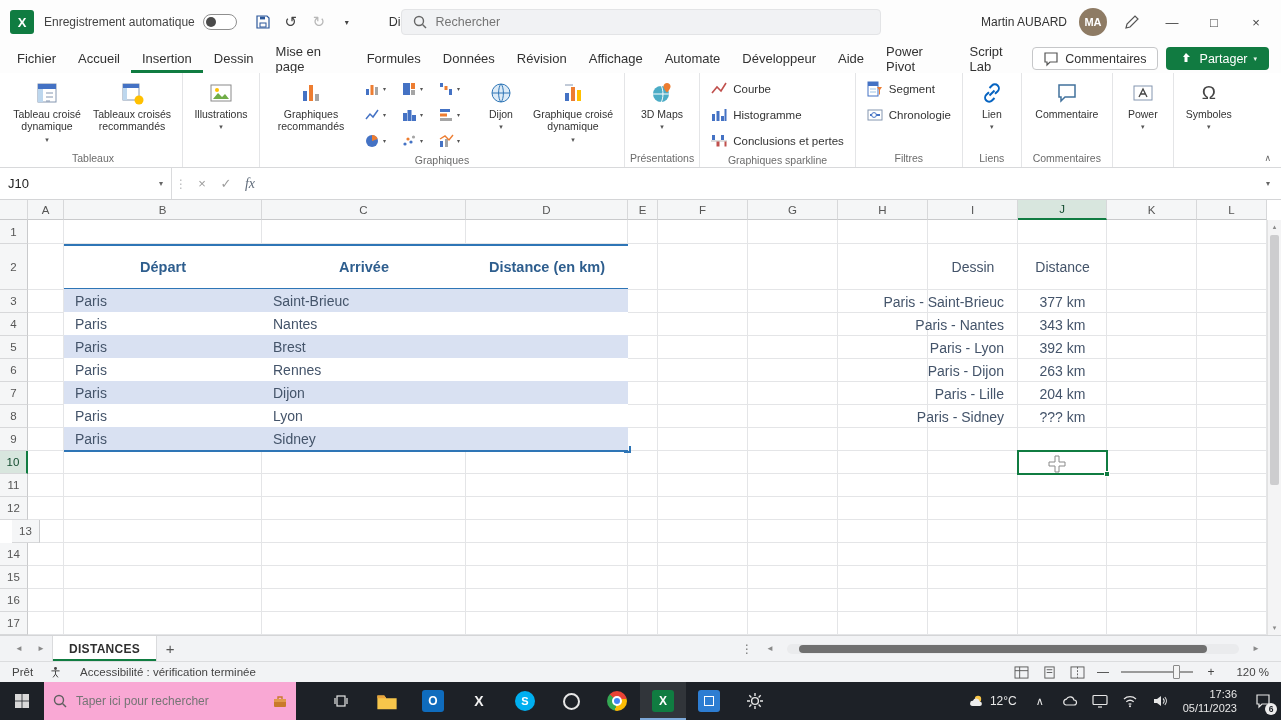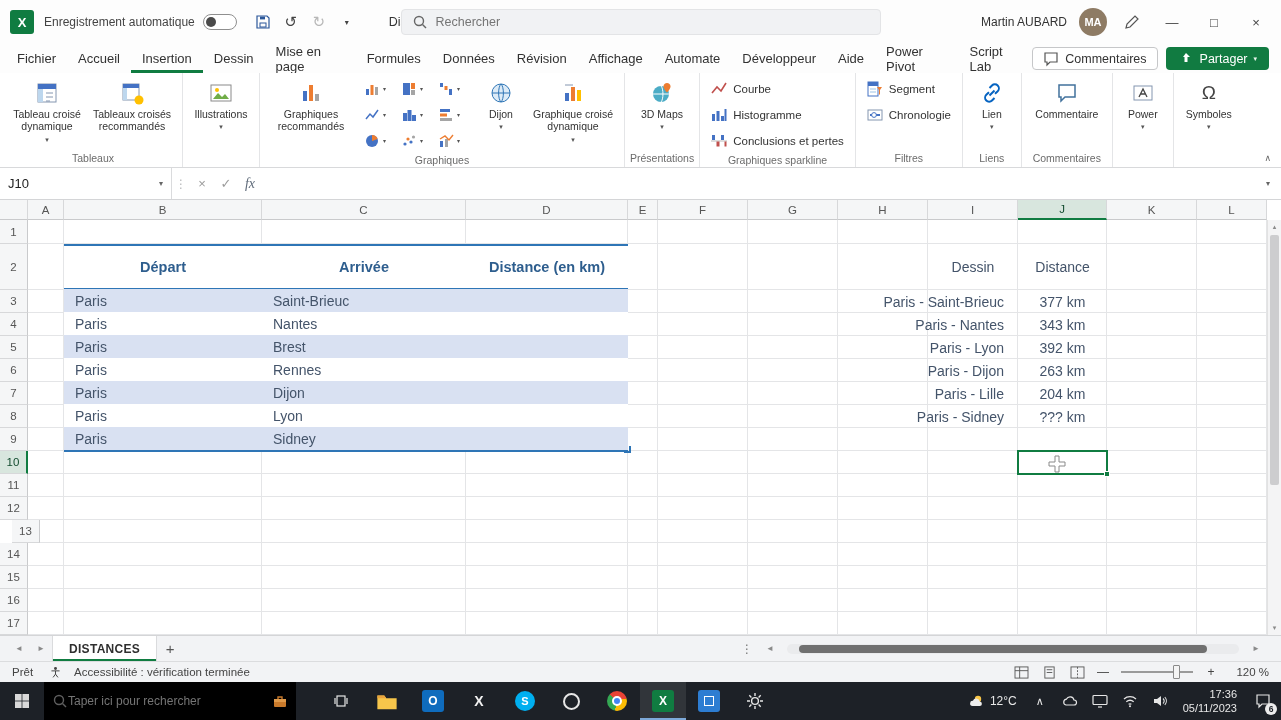--- a/index.html
+++ b/index.html
@@ -99,32 +99,32 @@
 .st-tab{height:100%;display:flex;align-items:center;padding:0 16px;background:#fff;border-left:1px solid #DADBDD;border-right:1px solid #DADBDD;box-shadow:inset 0 -2px 0 #107C41;font-size:12px;font-weight:600;color:#2f2f2f;letter-spacing:.3px;}
 .st-add{width:26px;text-align:center;font-size:15px;color:#555;}
 .st-spacer{flex:1;}
 .st-dots{color:#777;font-size:12px;padding:0 6px;}
 .h-scroll{width:452px;height:10px;background:#EAEBED;border-radius:5px;margin:0 6px;position:relative;}
 .h-thumb{position:absolute;left:12px;top:1px;height:8px;width:408px;background:#707070;border-radius:4px;}
 .st-endpad{width:14px;}
 
 
 .status-bar{position:absolute;top:661px;left:0;right:0;height:21px;background:#F2F3F5;border-top:1px solid #DBDCDE;display:flex;align-items:center;font-size:11.5px;color:#444;padding:0 12px;gap:16px;}
-.sb-acc{display:flex;align-items:center;gap:12px;}
+.sb-acc{display:flex;align-items:center;gap:18px;}
 .sb-right{margin-left:auto;display:flex;align-items:center;gap:12px;}
 .view-ic{width:16px;height:14px;display:flex;align-items:center;justify-content:center;}
 .zoom-minus,.zoom-plus{font-size:12px;color:#444;width:12px;text-align:center;}
 .zoom-slider{width:72px;height:2px;background:#9a9a9a;position:relative;}
 .zoom-knob{position:absolute;left:52px;top:-6px;width:7px;height:14px;background:#F4F4F4;border:1px solid #8a8a8a;border-radius:1px;}
 .zoom-label{width:40px;text-align:right;}
 
 
 .taskbar{position:absolute;top:682px;left:0;right:0;height:38px;background:#1D2127;display:flex;align-items:center;color:#E8E8E8;}
 .tk-start{width:44px;height:38px;display:flex;align-items:center;justify-content:center;}
-.tk-search{width:252px;height:38px;background:#000000;display:flex;align-items:center;padding:0 8px;color:#5f5f5f;}
+.tk-search{width:252px;height:38px;background:#f9a8d4;display:flex;align-items:center;gap:8px;padding:0 8px;color:#5f5f5f;}
 .tk-search input{flex:1;border:none;outline:none;background:transparent;font-size:12px;color:#5f5f5f;min-width:0;}
 .tk-slot{width:46px;height:38px;display:flex;align-items:center;justify-content:center;margin-left:0;}
 .tk-slot.first{margin-left:22px;}
 .tk-slot.active{background:rgba(255,255,255,.09);box-shadow:inset 0 -2px 0 #7DA9D8;}
 .tile{width:22px;height:22px;border-radius:3px;color:#fff;font-weight:bold;font-size:12px;display:flex;align-items:center;justify-content:center;}
 .tile.outlook{background:#0F6CBD;}
 .tile.excel{background:#107C41;}
 .tile.bluetile{background:#2D7DD2;position:relative;}
 .tile.bluetile::after{content:"";position:absolute;inset:6px;border:1.5px solid #fff;}
 .circle{width:20px;height:20px;border-radius:50%;color:#fff;font-weight:bold;font-size:11px;display:flex;align-items:center;justify-content:center;}

